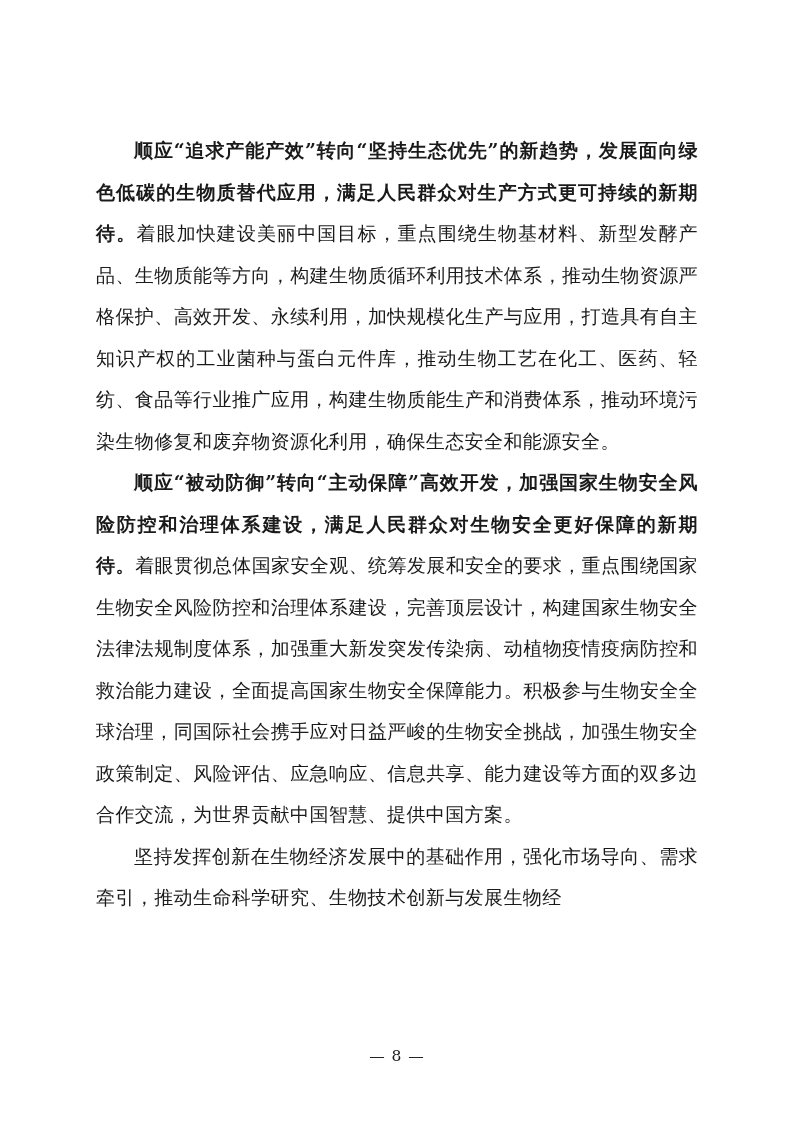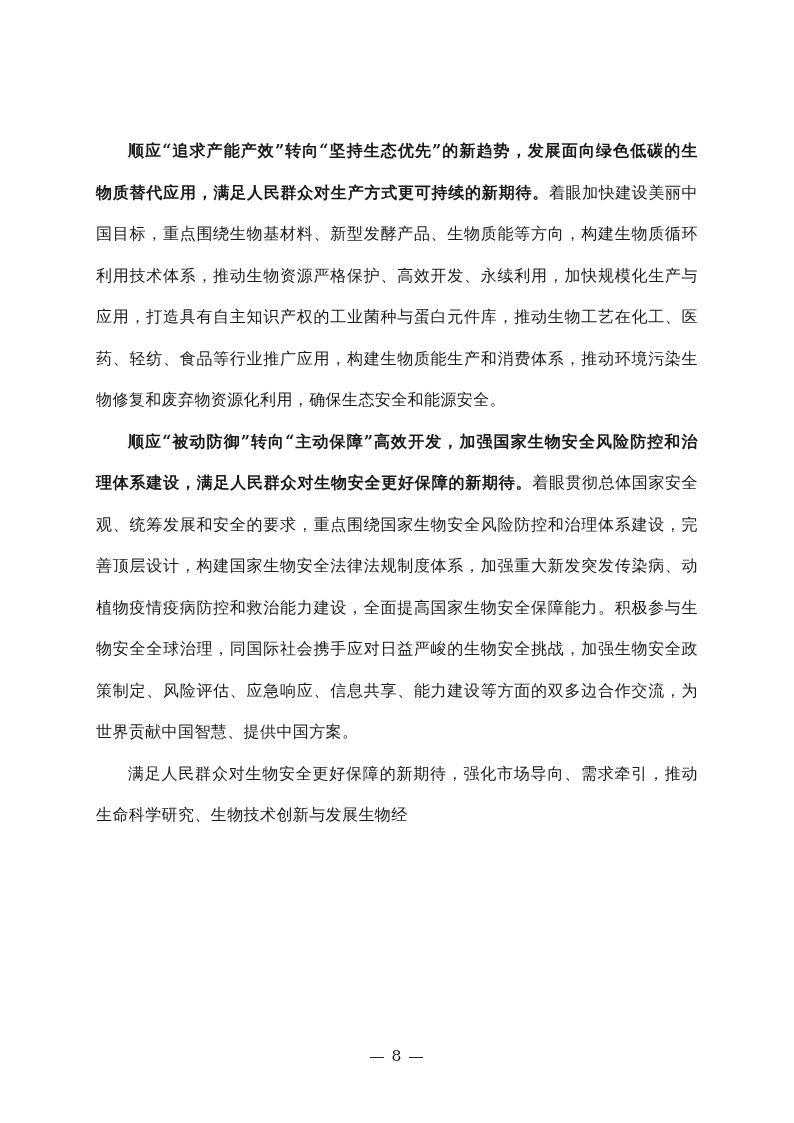--- a/index.html
+++ b/index.html
@@ -22,21 +22,21 @@
     width: 794px;
     height: 1123px;
     box-sizing: border-box;
     padding: 130px 96px 60px 96px;
   }
   .doc-body {
     position: relative;
   }
   p.para {
     margin: 0 0 0 0;
-    font-size: 16px;
+    font-size: 19px;
     line-height: 41.5px;
     text-align: justify;
     text-justify: inter-ideograph;
     letter-spacing: 0.4px;
     text-indent: 2em;
   }
   p.para + p.para {
     margin-top: 0;
   }
   .lead {
@@ -67,17 +67,17 @@
 <body>
 
 <div class="page">
   <div class="doc-body">
 
     <p class="para"><span class="lead">顺应“追求产能产效”转向“坚持生态优先”的新趋势，发展面向绿色低碳的生物质替代应用，满足人民群众对生产方式更可持续的新期待。</span><span>着眼加快建设美丽中国目标，重点围绕生物基材料、新型发酵产品、生物质能等方向，构建生物质循环利用技术体系，推动生物资源严格保护、高效开发、永续利用，加快规模化生产与应用，打造具有自主知识产权的工业菌种与蛋白元件库，推动生物工艺在化工、医药、轻纺、食品等行业推广应用，构建生物质能生产和消费体系，推动环境污染生物修复和废弃物资源化利用，确保生态安全和能源安全。</span></p>
 
     <p class="para"><span class="lead">顺应“被动防御”转向“主动保障”高效开发，加强国家生物安全风险防控和治理体系建设，满足人民群众对生物安全更好保障的新期待。</span><span>着眼贯彻总体国家安全观、统筹发展和安全的要求，重点围绕国家生物安全风险防控和治理体系建设，完善顶层设计，构建国家生物安全法律法规制度体系，加强重大新发突发传染病、动植物疫情疫病防控和救治能力建设，全面提高国家生物安全保障能力。积极参与生物安全全球治理，同国际社会携手应对日益严峻的生物安全挑战，加强生物安全政策制定、风险评估、应急响应、信息共享、能力建设等方面的双多边合作交流，为世界贡献中国智慧、提供中国方案。</span></p>
 
 
-    <p class="para"><span>满足人民群众对生物安全更好保障的新期待，强化市场导向、需求牵引，推动生命科学研究、生物技术创新与发展生物经</span></p>
+    <p class="para"><span>坚持发挥创新在生物经济发展中的基础作用，强化市场导向、需求牵引，推动生命科学研究、生物技术创新与发展生物经</span></p>
 
   </div>
   <div class="page-number">— 8 —</div>
 </div>
 
 </body></html>

